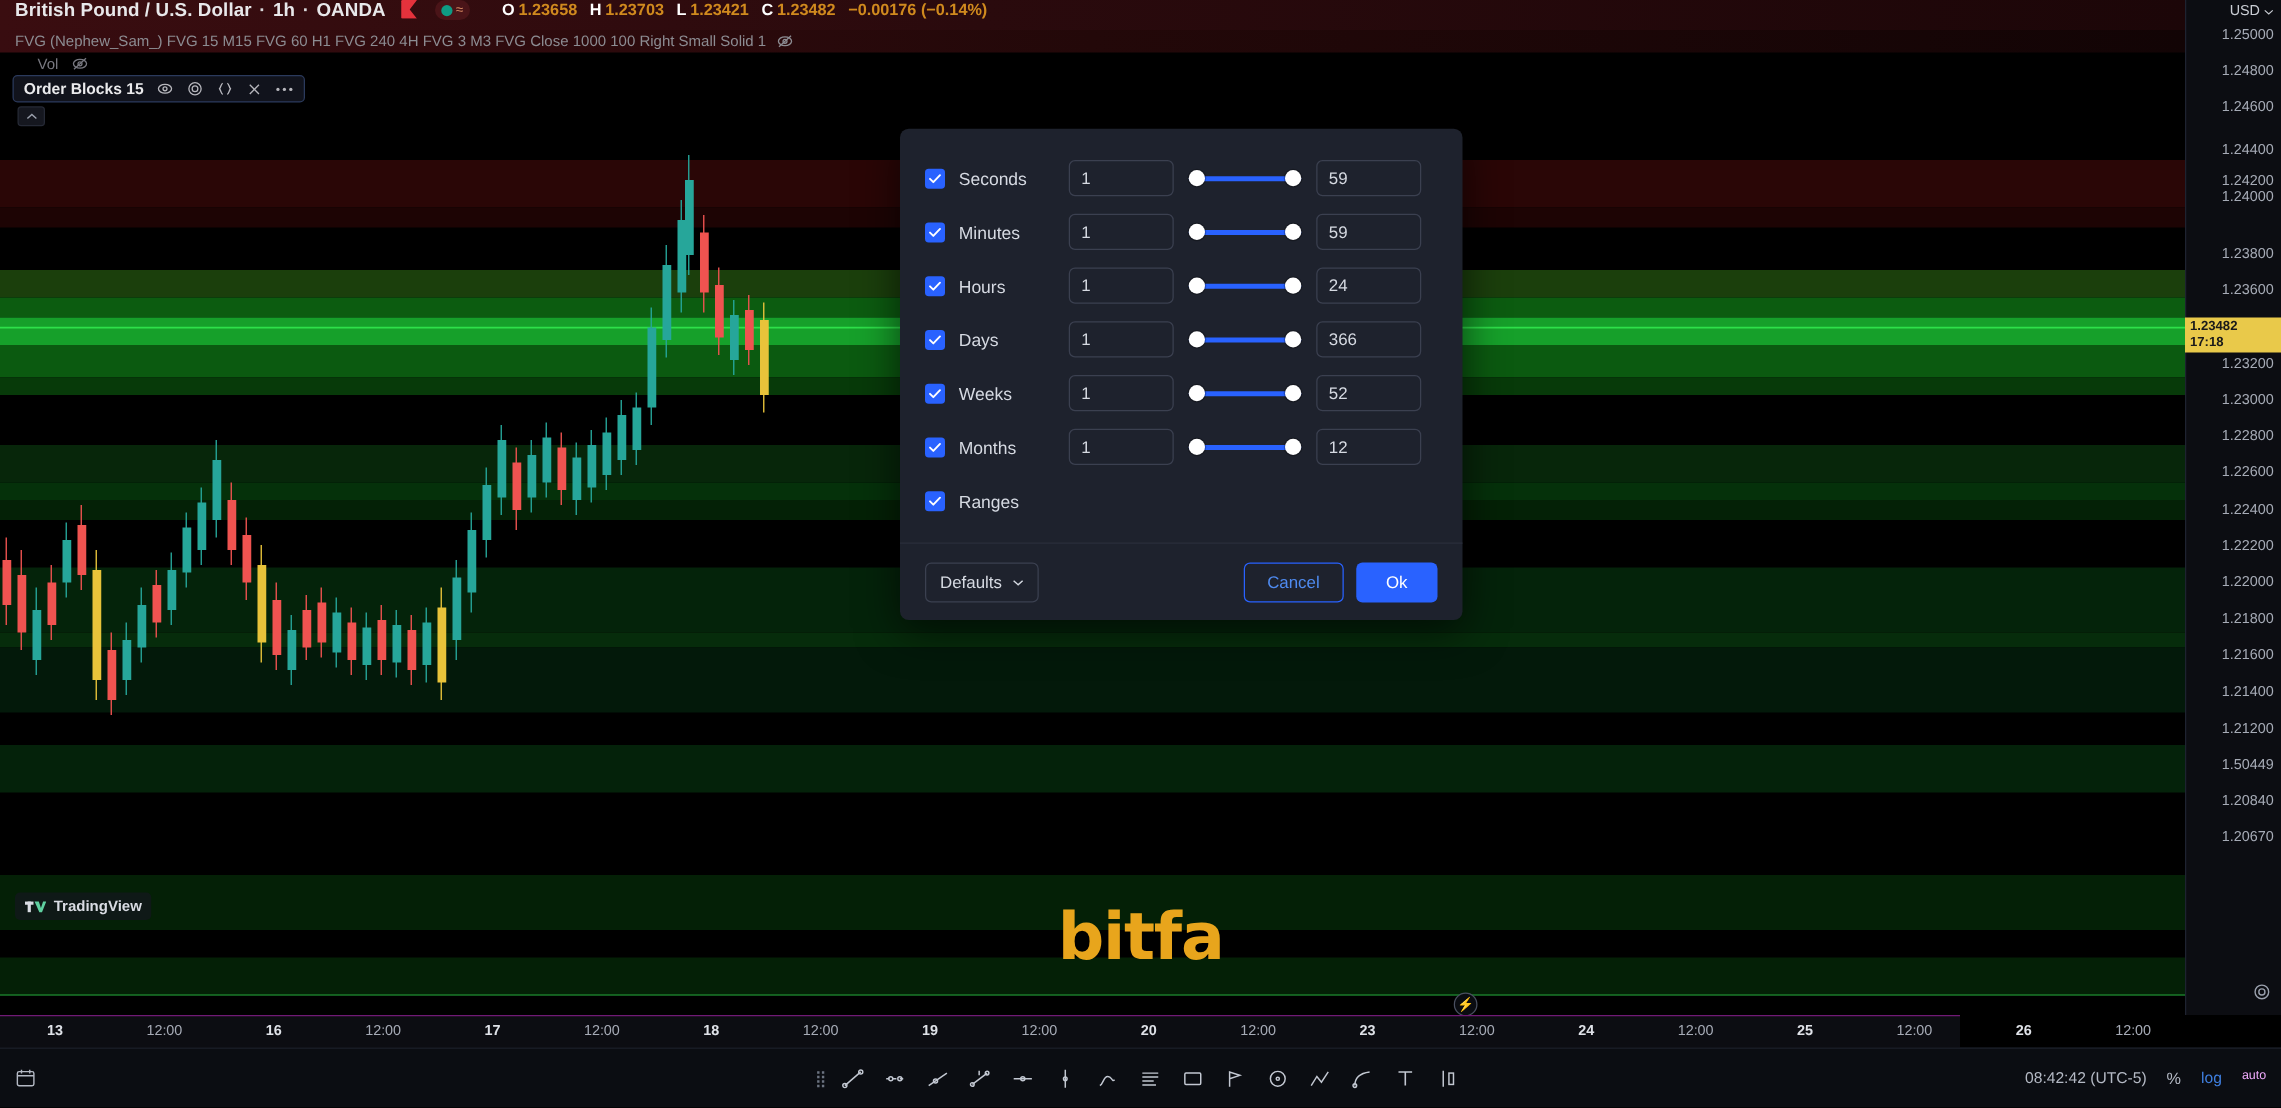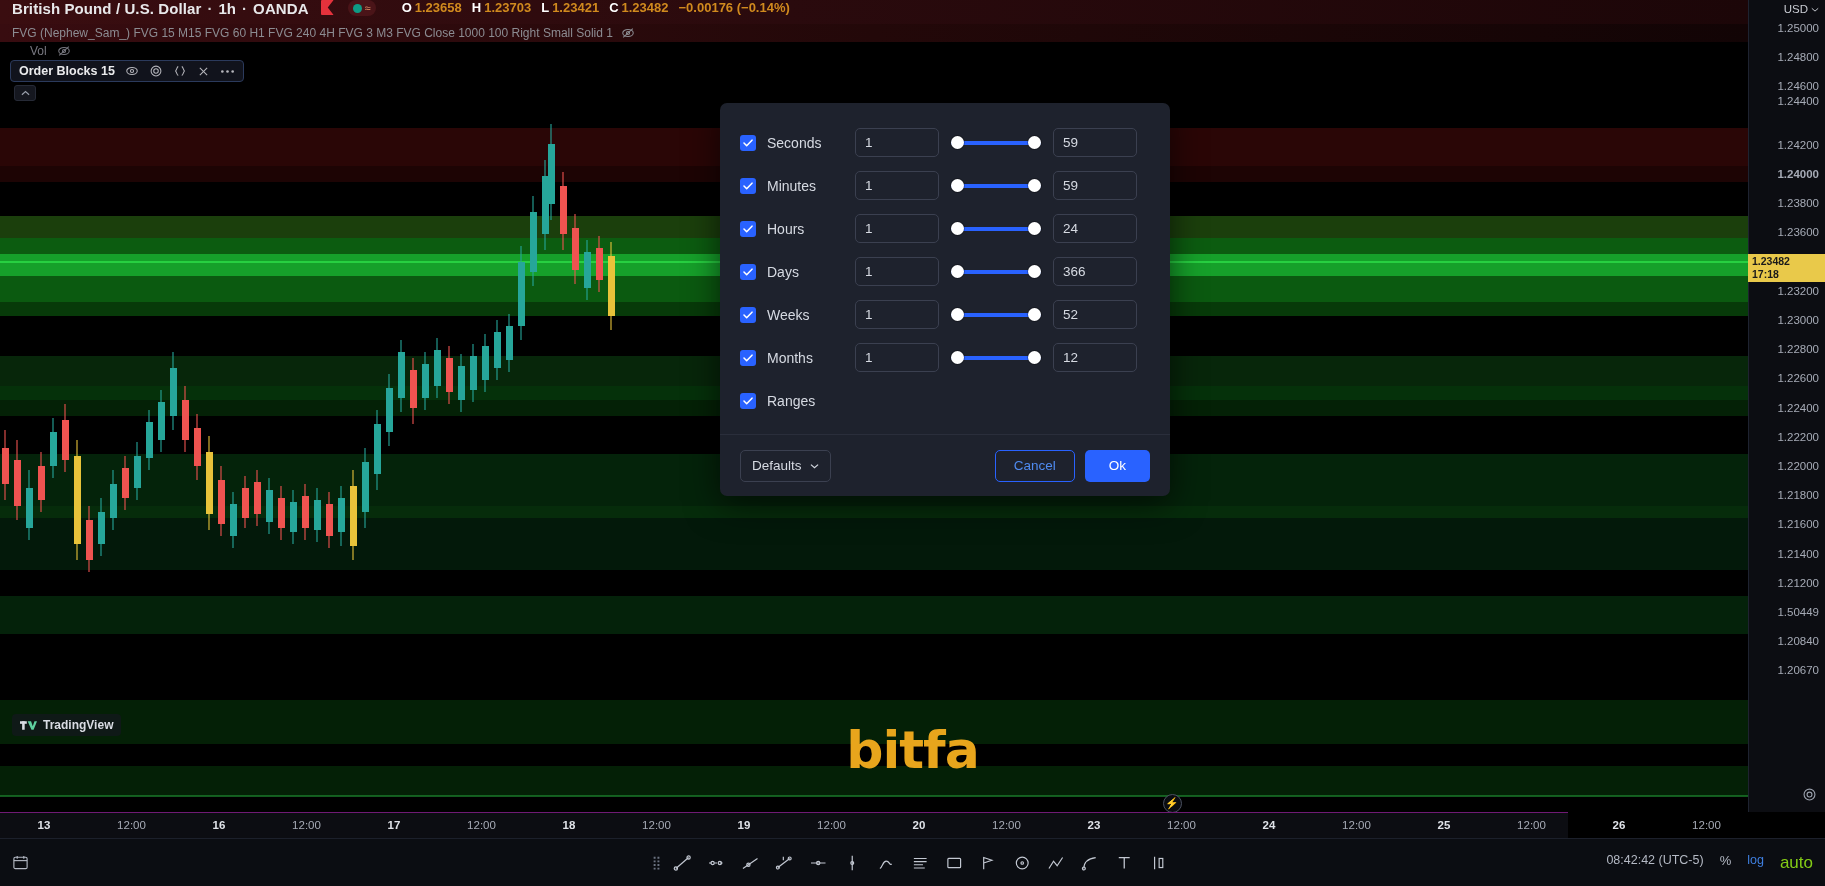--- a/index.html
+++ b/index.html
@@ -121,21 +121,21 @@
   }
   .tool { width: 30px; height: 30px; display: flex; align-items: center; justify-content: center; color: #c3c8d2; border-radius: 4px; }
   .dots-handle { color: #6b7280; font-size: 13px; margin-right: 4px; letter-spacing:-2px;}
 
   .bottom-right {
     position: absolute; right: 12px; display: flex; gap: 16px;
   }
   .clock { color: #b4b9c4; font-size: 12.5px; }
   .pct { color: #b4b9c4; font-size: 13px; }
   .logmode { color: #3f7fe0; font-size: 12.5px; }
-  .automode { color: #84cc16; font-size: 17px; }
+  .automode { color: #f0abfc; font-size: 10px; }
 
   
   .tv-logo {
     position: absolute; left: 12px; bottom: 150px;
     display: flex; align-items: center; gap: 6px;
     background: rgba(20,22,30,.72); border-radius: 4px; padding: 4px 8px;
   }
   .tv-logo .txt { color: #d9dce3; font-size: 12px; font-weight: 600; }
   .bitfa-wm {
     position: absolute; left: 50%; transform: translateX(-50%); top: 720px;
@@ -467,23 +467,23 @@
     <div class="usd-hdr">
       <span>USD</span>
       <svg width="8" height="5" viewBox="0 0 10 6" fill="none" stroke="#c9ccd3" stroke-width="1.2">
           <path d="M1 1.5 L5 5 L9 1.5"></path>
         </svg>
     </div>
     <div id="price-ticks">
         <div class="price-tick" style="top: 28px;">1.25000</div>
         <div class="price-tick" style="top: 57.2px;">1.24800</div>
         <div class="price-tick" style="top: 86.4px;">1.24600</div>
-        <div class="price-tick" style="top: 101px; margin-left: 28px;">1.24400</div>
+        <div class="price-tick" style="top: 120px; margin-left: 28px;">1.24400</div>
         <div class="price-tick" style="top: 144.8px;">1.24200</div>
-        <div class="price-tick" style="top: 174px; font-weight: bold;">1.24000</div>
+        <div class="price-tick" style="top: 158px;">1.24000</div>
         <div class="price-tick" style="top: 203.2px;">1.23800</div>
         <div class="price-tick" style="top: 232.4px;">1.23600</div>
         <div class="price-tick" style="top: 261.6px;">1.23400</div>
         <div class="price-tick" style="top: 290.8px;">1.23200</div>
         <div class="price-tick" style="top: 320px;">1.23000</div>
         <div class="price-tick" style="top: 349.2px;">1.22800</div>
         <div class="price-tick" style="top: 378.4px;">1.22600</div>
         <div class="price-tick" style="top: 407.6px;">1.22400</div>
         <div class="price-tick" style="top: 436.8px;">1.22200</div>
         <div class="price-tick" style="top: 466px;">1.22000</div>

